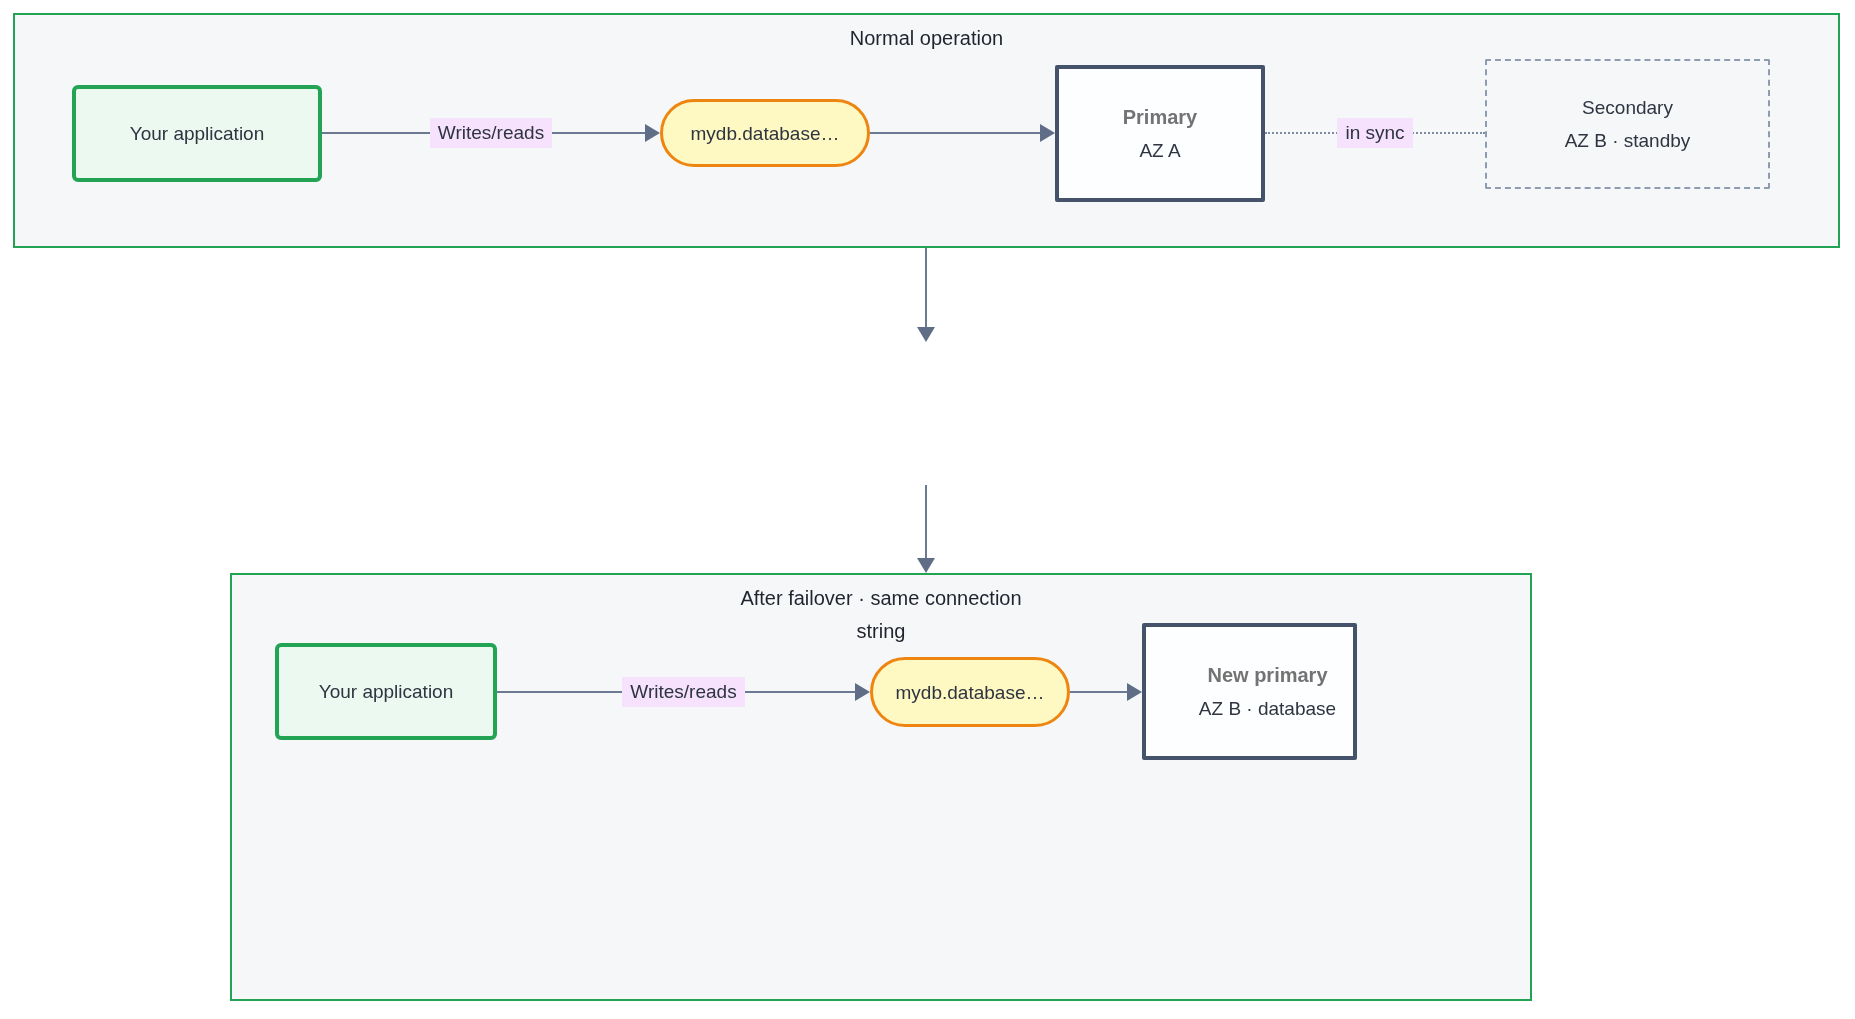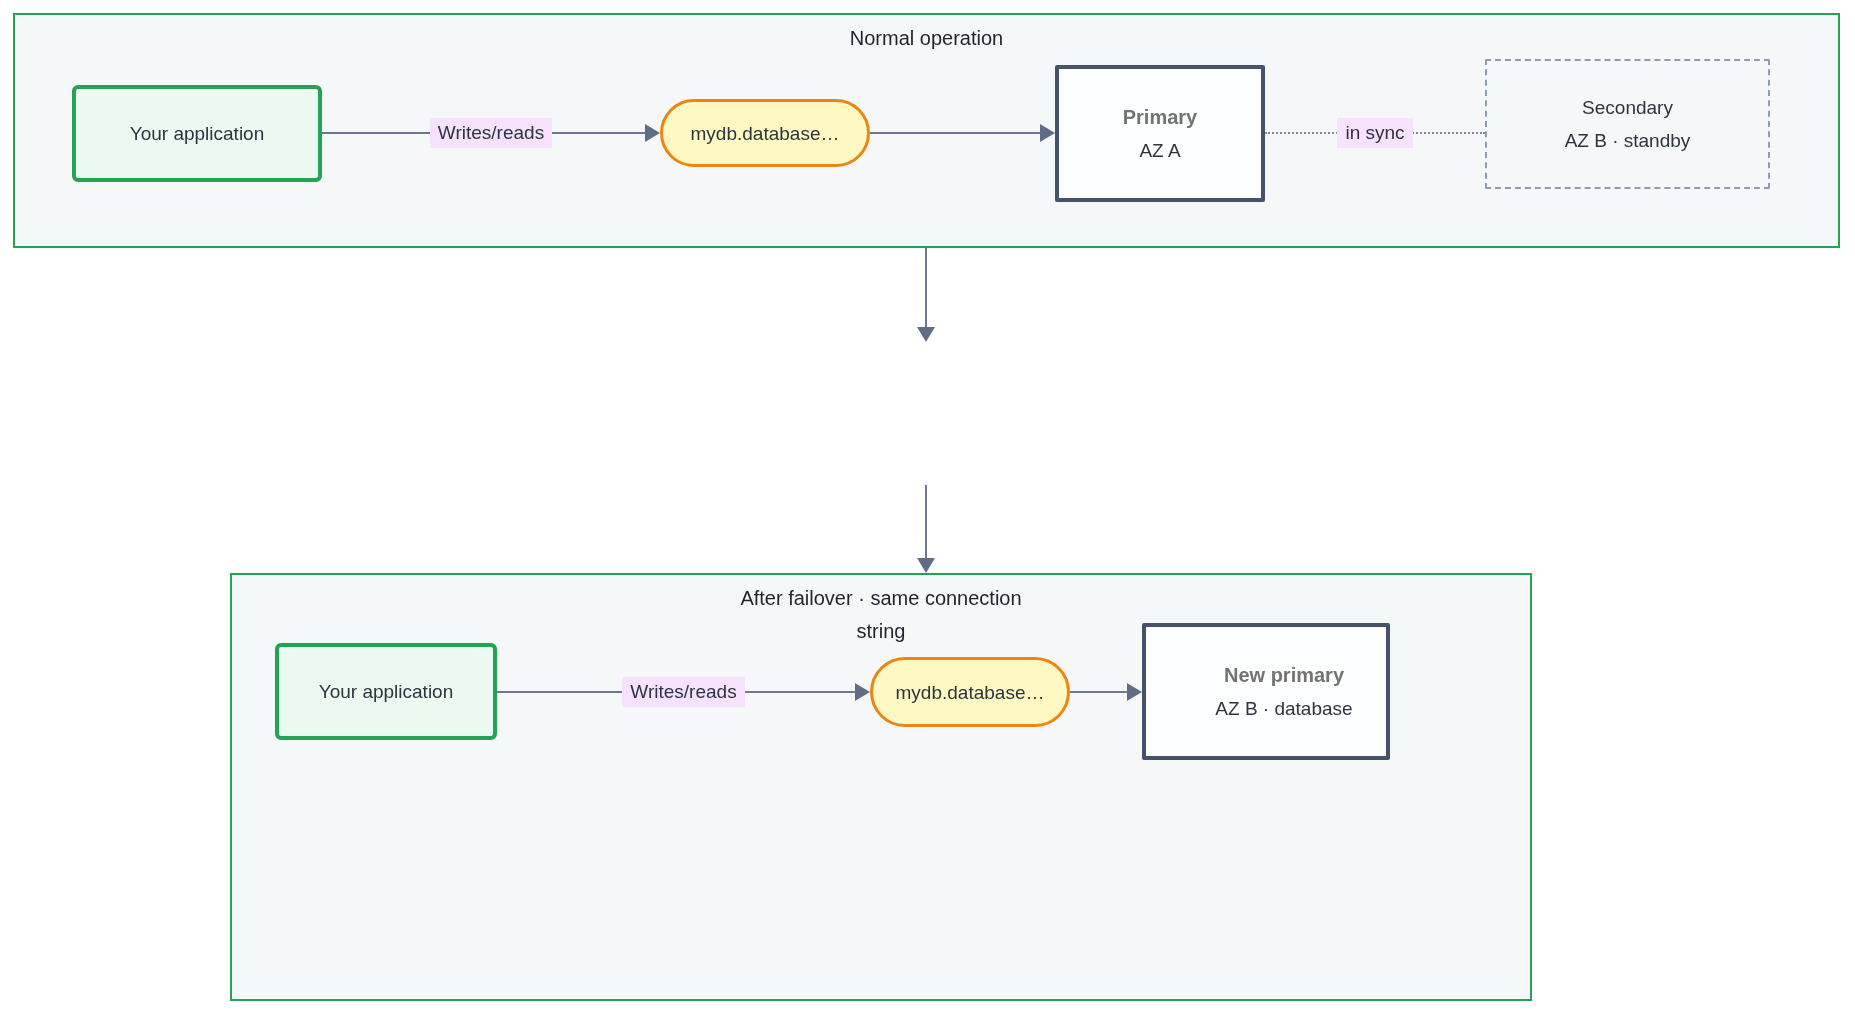--- a/index.html
+++ b/index.html
@@ -144,19 +144,19 @@
 
   <div class="node pill-node" style="left:870px; top:657px; width:200px; height:70px;">
     <span>mydb.database…</span>
   </div>
 
   <div class="edge-h" style="left:1070px; top:679px; width:72px; height:26px;">
     <div class="line"></div>
     <div class="arrow-right"></div>
   </div>
 
-  <div class="node solid-node" style="left:1142px; top:623px; width:248px; height:137px;padding-left:36px;">
+  <div class="node solid-node" style="left:1142px; top:623px; width:215px; height:137px;padding-left:36px;">
     <span class="ntitle">New primary</span>
     <span>AZ B · database</span>
   </div>
 
 
 </div>
 
 </body></html>

